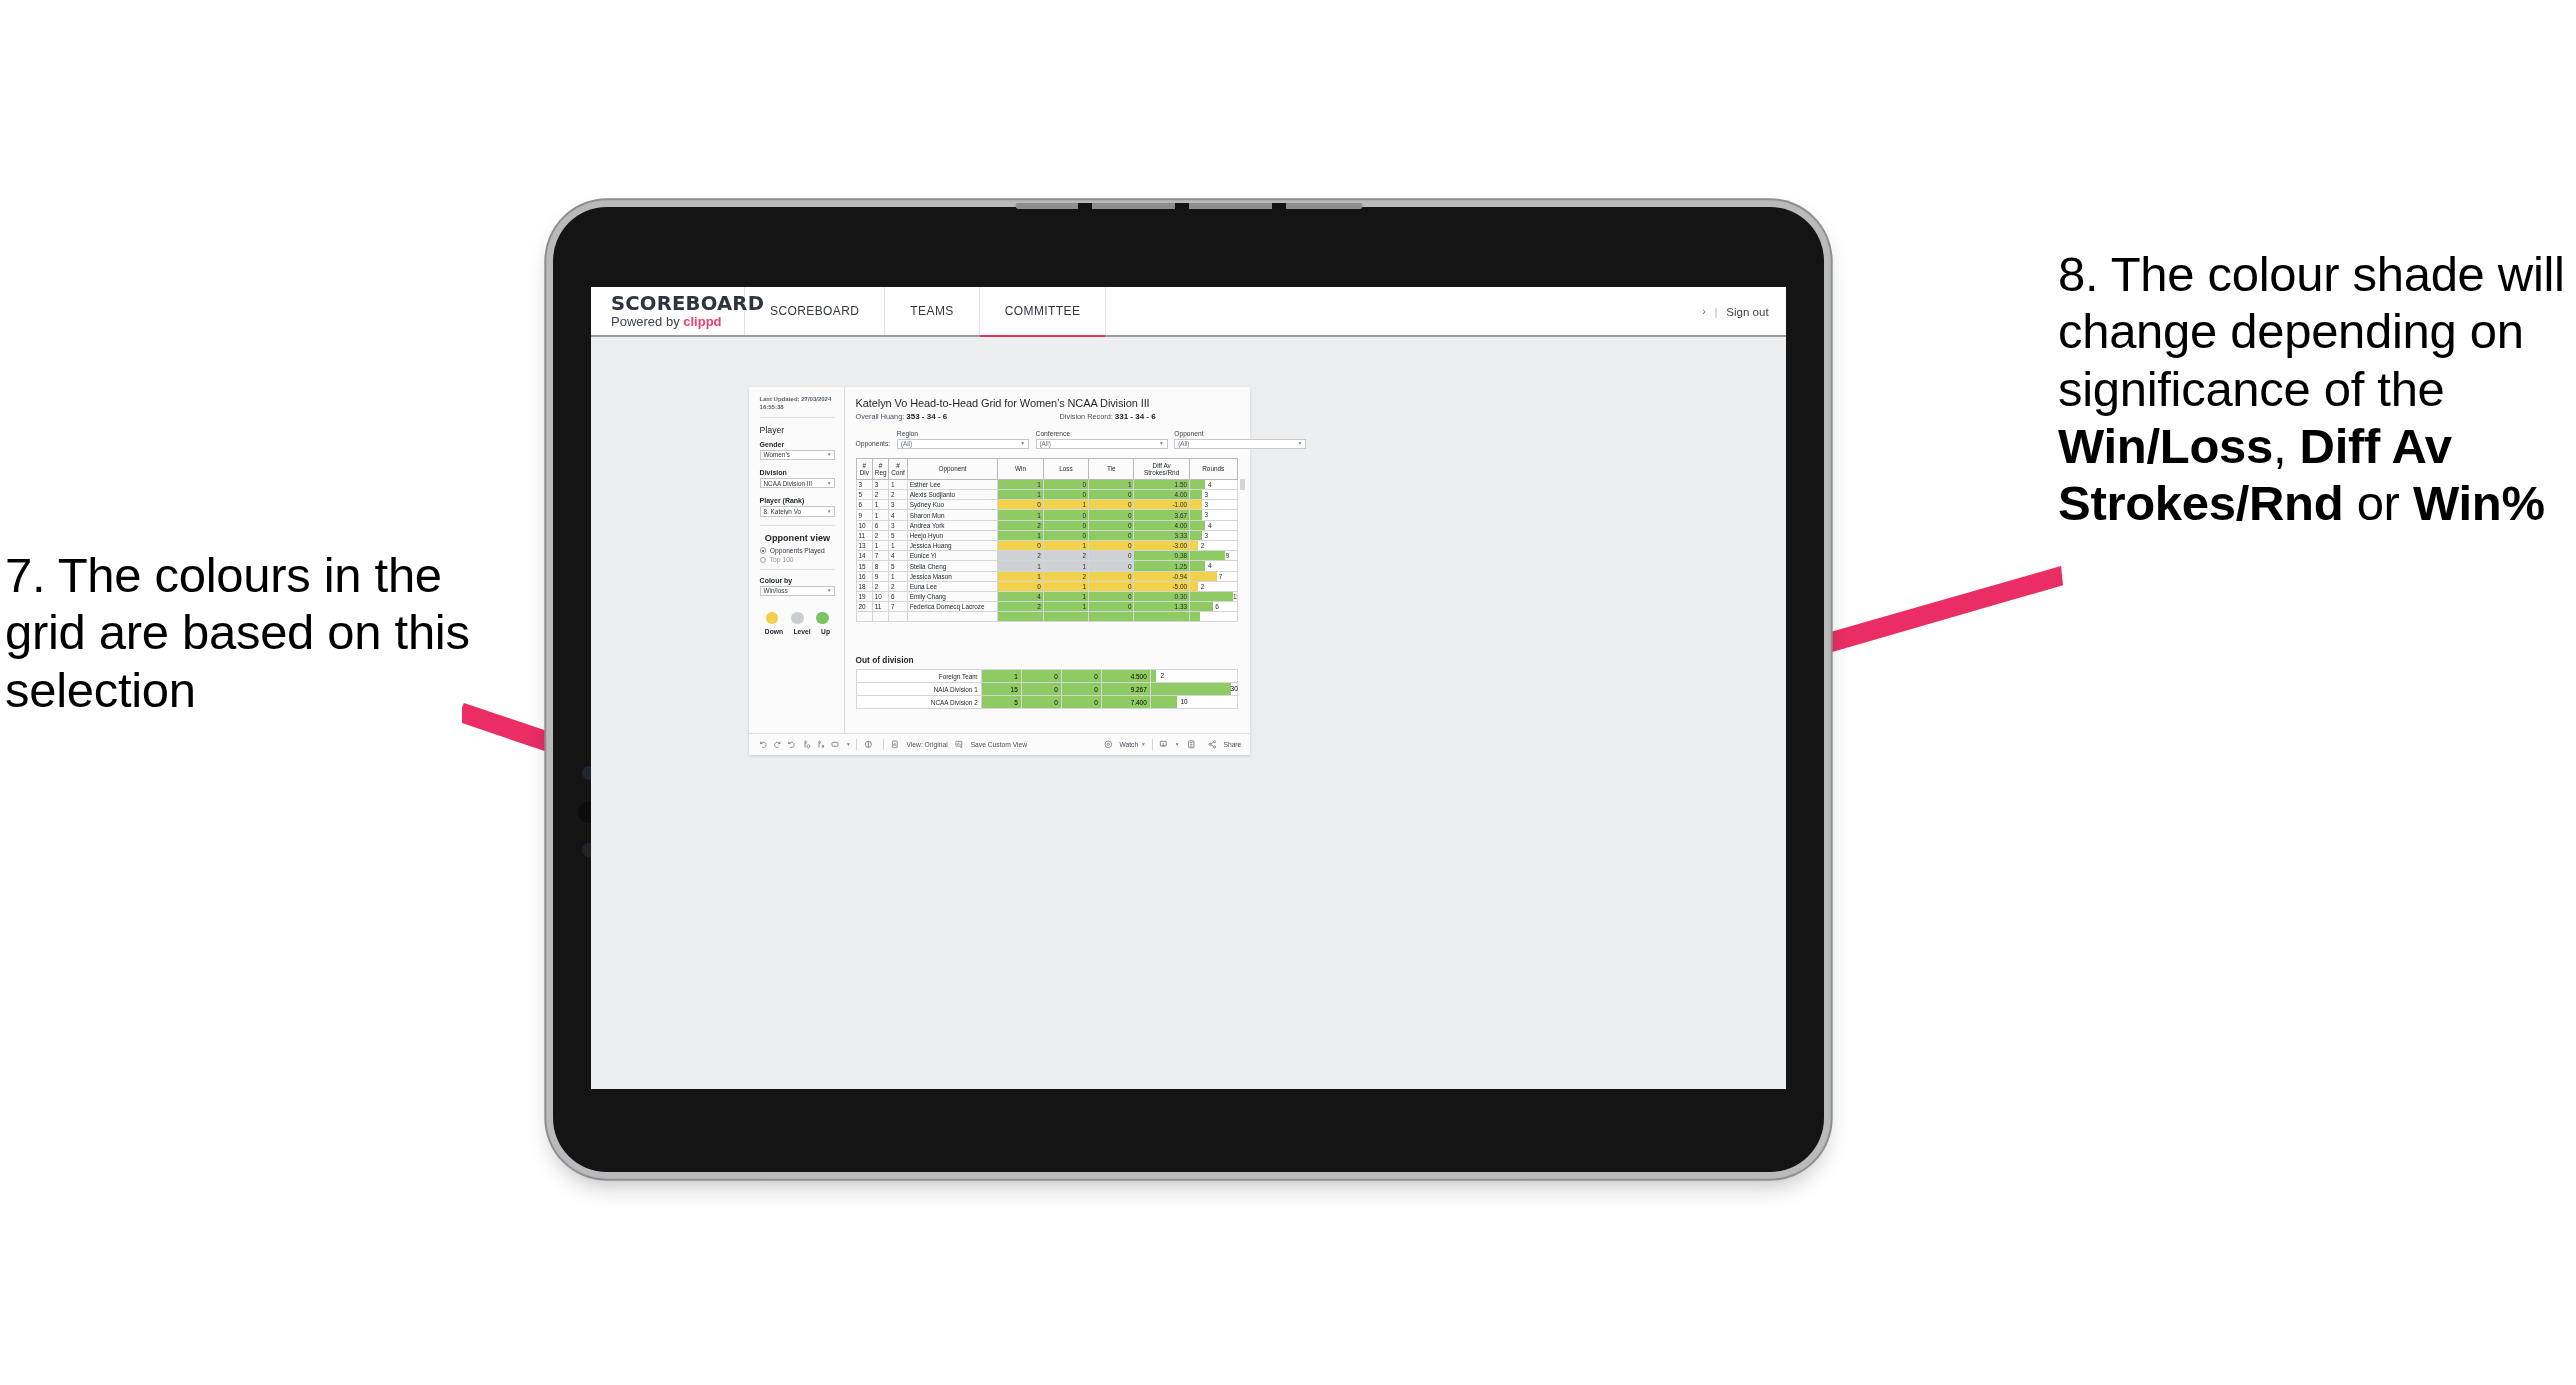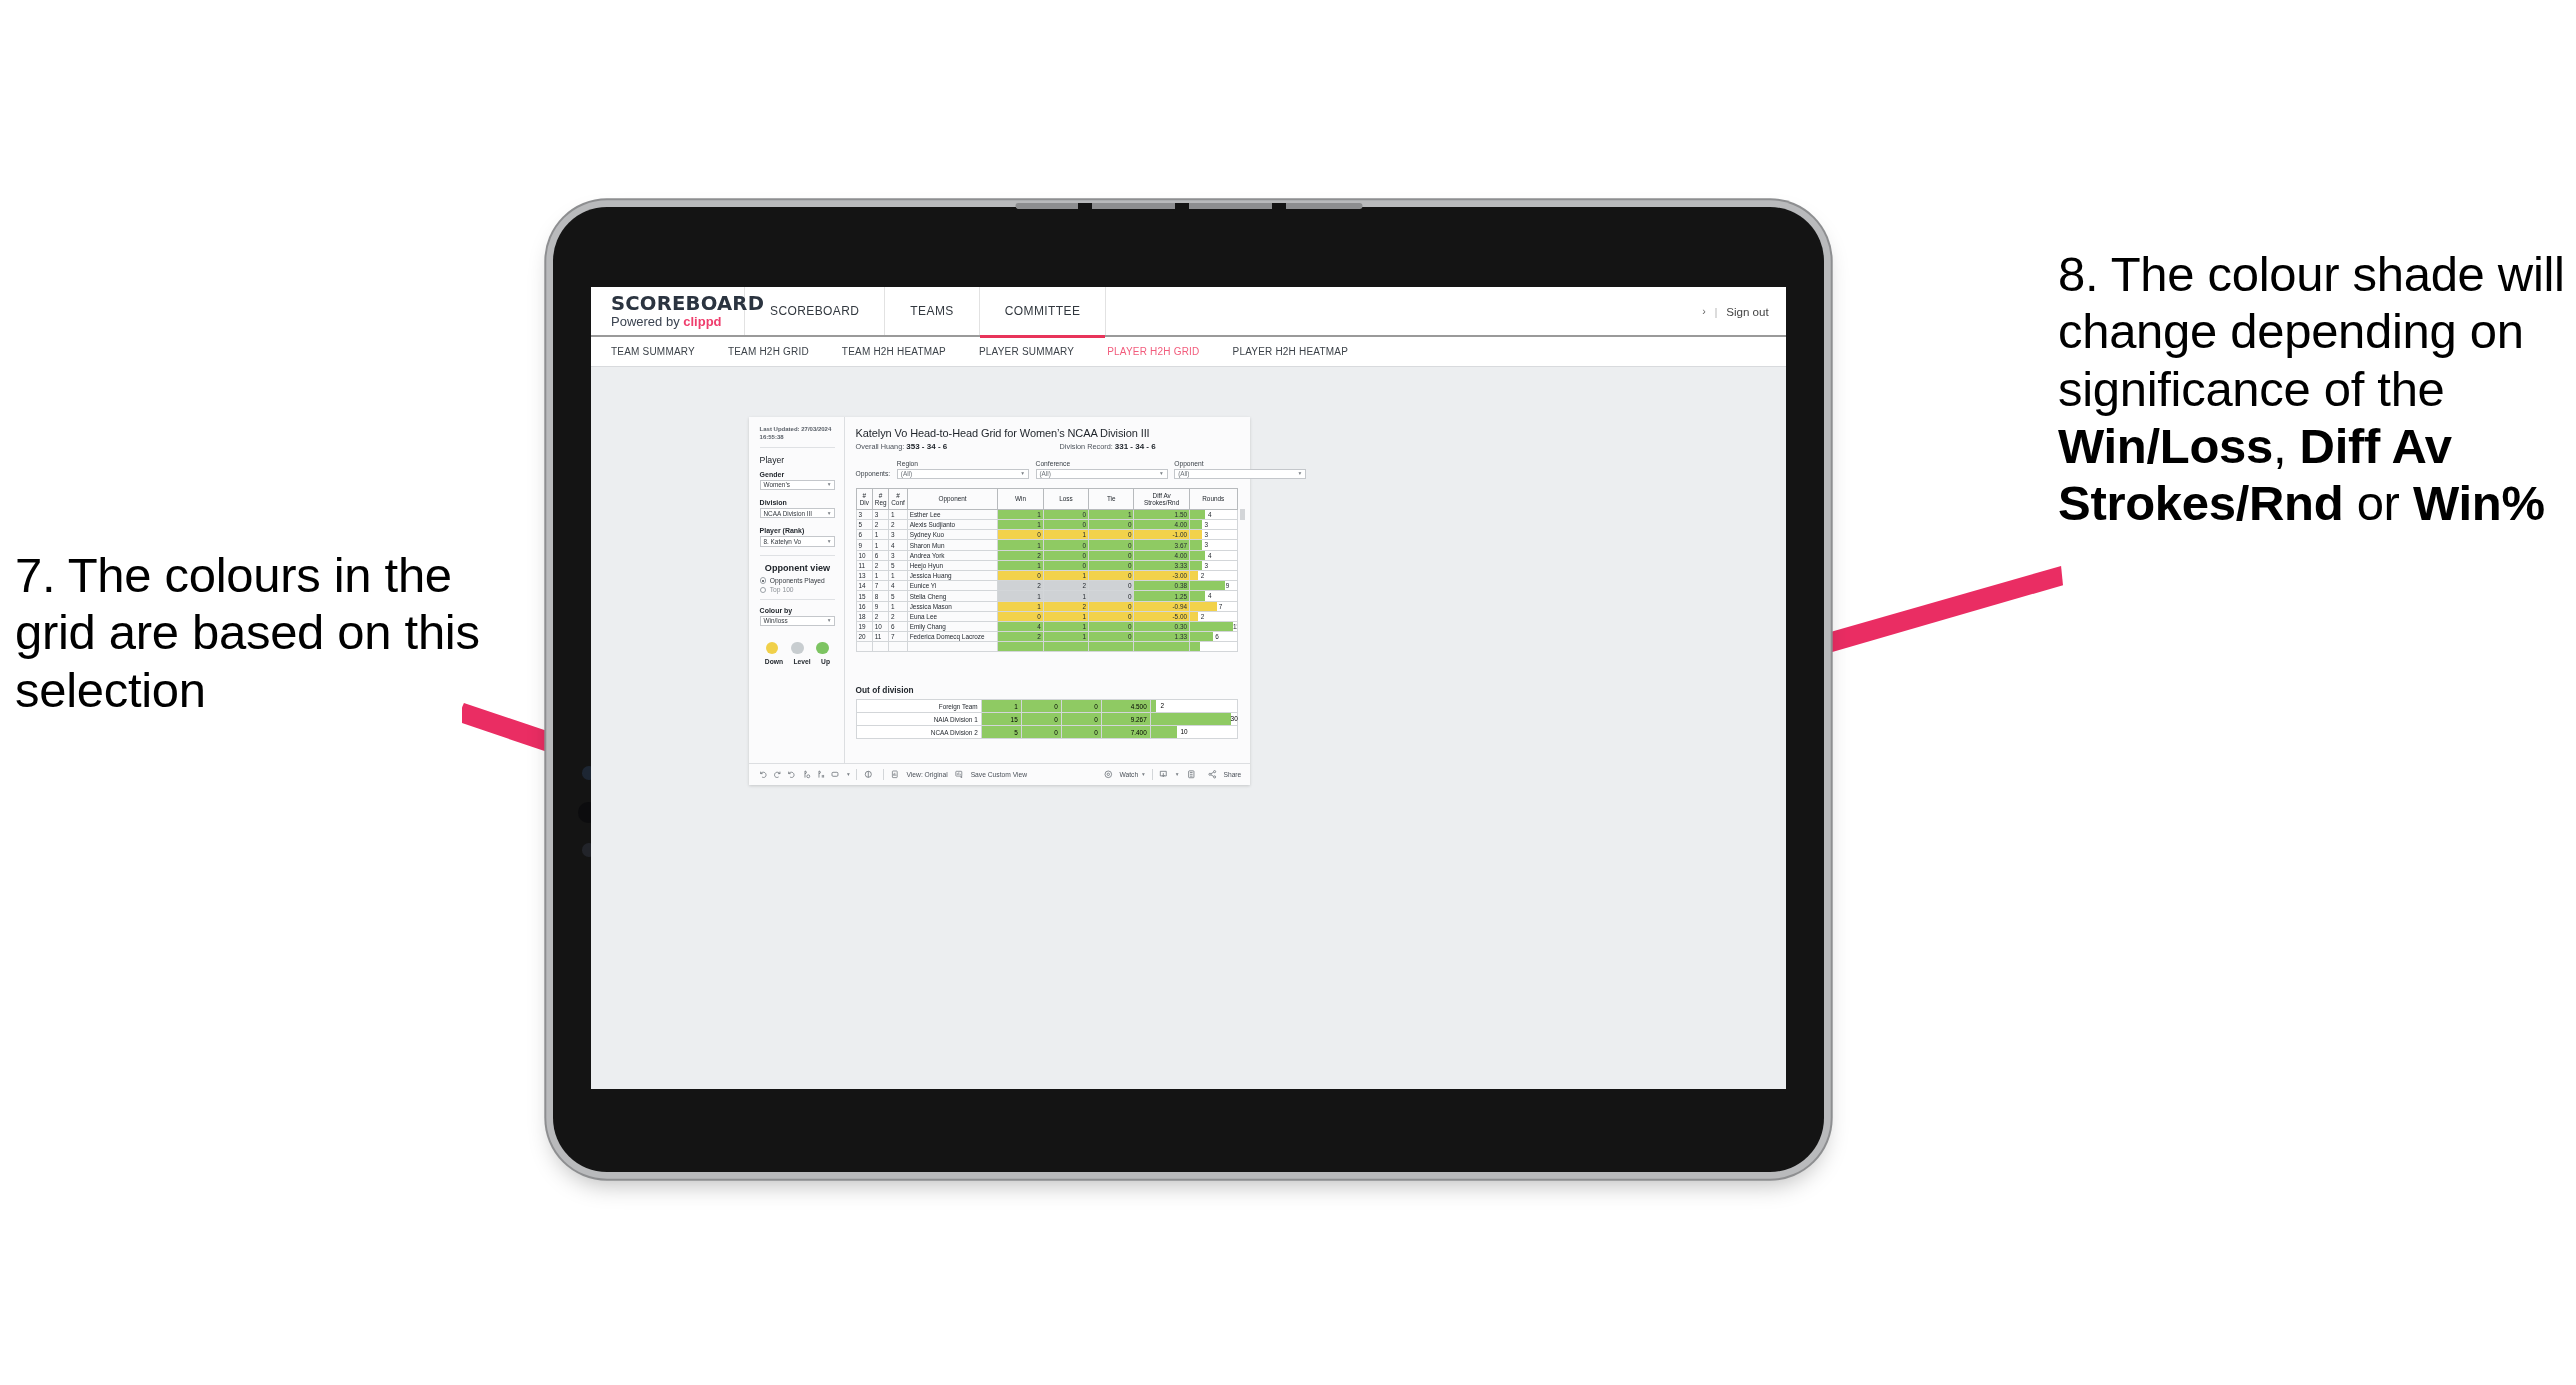--- a/index.html
+++ b/index.html
@@ -13,21 +13,21 @@
 
   
   .anno {
     position: absolute;
     color: #000;
     font-family: "Liberation Sans", sans-serif;
     font-size: 49px;
     line-height: 1.17;
     letter-spacing: -0.3px;
   }
-  #anno-left  { left: 15px;  top: 547px; width: 510px; }
+  #anno-left  { left: 5px;  top: 547px; width: 510px; }
   #anno-right { left: 2058px; top: 246px; width: 520px; }
   .anno b { font-weight: 700; }
 
   
   .arrow { position: absolute; }
 
   
   #tablet {
     position: absolute;
     left: 553px; top: 207px;
@@ -268,28 +268,20 @@
           <div class="topnav-item">TEAMS</div>
           <div class="topnav-item active">COMMITTEE</div>
         </div>
         <div id="topbar-right">
           <span id="chev-right">›</span>
           <span id="sep-bar">|</span>
           <span id="signout">Sign out</span>
         </div>
       </div>
 
-      <div id="subnav">
-        <div class="subnav-item">TEAM SUMMARY</div>
-        <div class="subnav-item">TEAM H2H GRID</div>
-        <div class="subnav-item">TEAM H2H HEATMAP</div>
-        <div class="subnav-item">PLAYER SUMMARY</div>
-        <div class="subnav-item active">PLAYER H2H GRID</div>
-        <div class="subnav-item">PLAYER H2H HEATMAP</div>
-      </div>
 
       <div id="canvas">
         <div id="sheet">
 
           <div id="sheet-body">
 
             <div id="side">
               <div id="last-upd">Last Updated: 27/03/2024 16:55:38</div>
               <div class="side-rule"></div>
 

